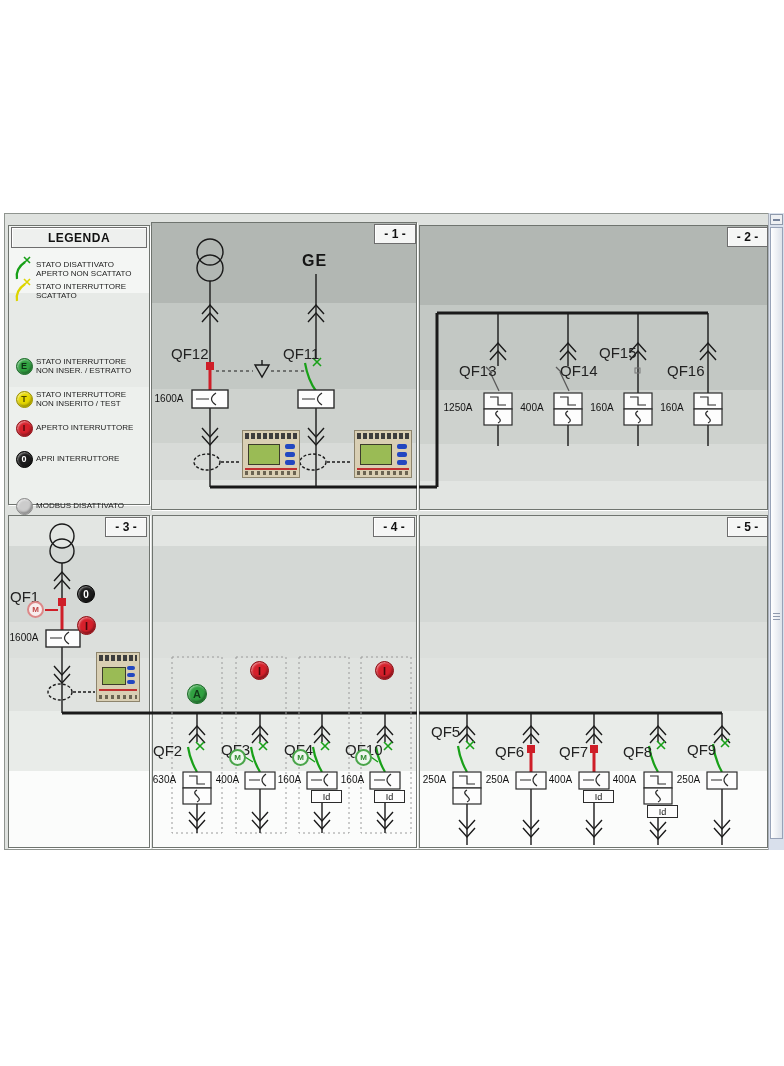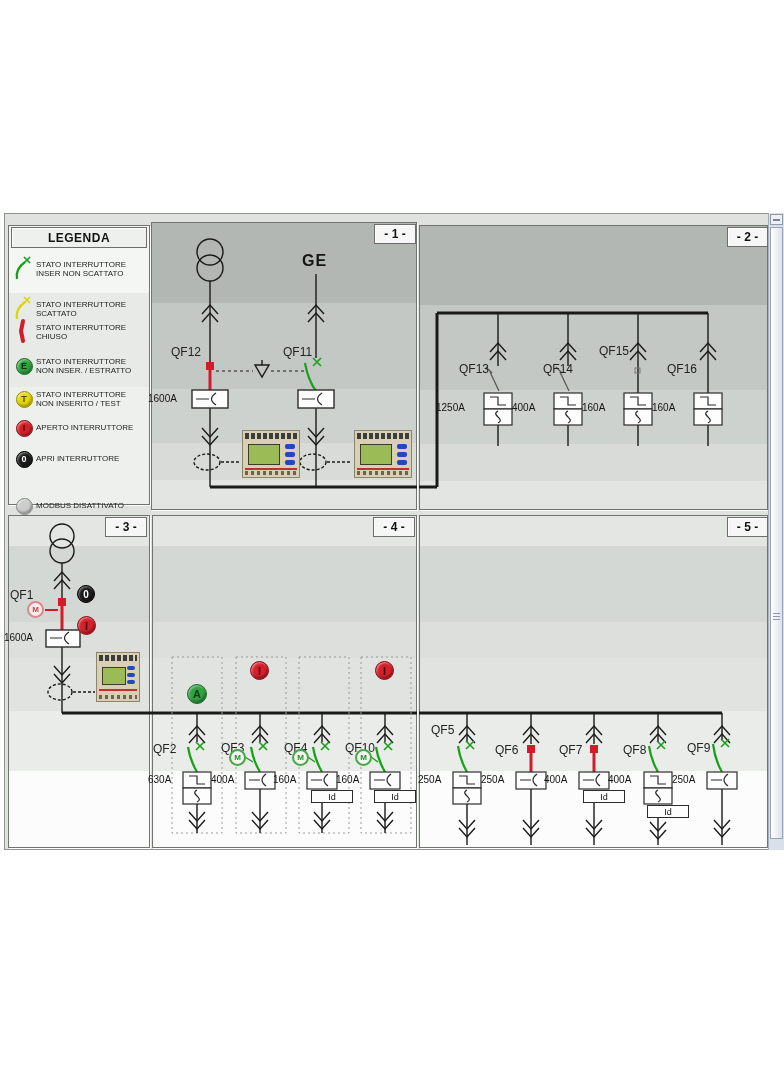--- a/index.html
+++ b/index.html
@@ -32,24 +32,24 @@
          border:1px solid #6d6d6d;box-shadow:inset 1px 1px 0 #fff;box-sizing:border-box;
          display:flex;align-items:center;justify-content:center;font-size:12px;font-weight:bold;
          letter-spacing:.5px;color:#111;}
   .lrow{position:absolute;left:12px;width:132px;display:flex;align-items:center;}
   .licon{width:24px;flex:0 0 24px;display:flex;align-items:center;justify-content:center;}
   .ltext{font-size:8px;line-height:9.5px;color:#1c1c1c;}
   .lcirc{width:17px;height:17px;border-radius:50%;display:flex;align-items:center;
          justify-content:center;font-size:9px;font-weight:bold;box-sizing:border-box;
          box-shadow:inset -1px -2px 2px rgba(0,0,0,.3), inset 1px 1px 2px rgba(255,255,255,.55);}
   
-  .qflabel{position:absolute;font-size:12px;color:#222;}
-  .amp{position:absolute;font-size:10px;color:#131313;text-align:left;}
+  .qflabel{position:absolute;font-size:15px;color:#222;}
+  .amp{position:absolute;font-size:10px;color:#131313;text-align:center;}
   .gelabel{position:absolute;font-size:16px;font-weight:600;color:#151515;letter-spacing:1px;}
-  .idbox{position:absolute;width:42px;height:13px;border:1px solid #2b2b2b;background:#fdfdfd;
+  .idbox{position:absolute;width:31px;height:13px;border:1px solid #2b2b2b;background:#fdfdfd;
          box-sizing:border-box;display:flex;align-items:center;justify-content:center;
          font-size:9px;color:#111;}
   
   .cbtn{position:absolute;border-radius:50%;display:flex;align-items:center;justify-content:center;
         font-weight:bold;box-sizing:border-box;
         box-shadow:inset -1px -2px 2px rgba(0,0,0,.35), inset 1px 1px 2px rgba(255,255,255,.5);}
   .cbtn0{width:18px;height:18px;background:#1c1c1c;color:#fff;font-size:10px;border:1px solid #000;}
   .cbtnI{width:19px;height:19px;background:#d6202b;color:#44070a;font-size:11px;border:1px solid #8c1117;}
   .cbtnA{width:20px;height:20px;background:#31a141;color:#113c18;font-size:11px;border:1px solid #1e6b2a;}
   .mcirc{position:absolute;width:17px;height:17px;border-radius:50%;display:flex;align-items:center;
@@ -306,38 +306,30 @@
   </svg>
 
   <div id="legendHead">LEGENDA</div>
   <div class="lrow" style="top:255px;height:28px">
     <span class="licon">
       <svg width="20" height="26">
           <path d="M5,24 Q3,14 13,7" stroke="#18a018" stroke-width="2.2" fill="none"></path>
       <path d="M12,2 L18,8 M18,2 L12,8" stroke="#18a018" stroke-width="1.6"></path>
         </svg>
       </span>
-    <span class="ltext">STATO INTERRUTTORE INSER NON SCATTATO</span>
-  </div>
-  <div class="lrow" style="top:295px;height:28px">
+    <span class="ltext">STATO DISATTIVATO APERTO NON SCATTATO</span>
+  </div>
+  <div class="lrow" style="top:277px;height:28px">
     <span class="licon">
       <svg width="20" height="26">
           <path d="M5,24 Q3,14 13,7" stroke="#ddd500" stroke-width="2.2" fill="none"></path>
       <path d="M12,2 L18,8 M18,2 L12,8" stroke="#ddd500" stroke-width="1.6"></path>
         </svg>
       </span>
     <span class="ltext">STATO INTERRUTTORE SCATTATO</span>
-  </div>
-  <div class="lrow" style="top:318px;height:28px">
-    <span class="licon">
-      <svg width="20" height="26">
-          <path d="M11,3 L9,13 L11,23" stroke="#cf1e28" stroke-width="4" fill="none" stroke-linecap="round"></path>
-        </svg>
-      </span>
-    <span class="ltext">STATO INTERRUTTORE CHIUSO</span>
   </div>
   <div class="lrow" style="top:351px;height:30px">
     <span class="licon">
       <span class="lcirc" style="background:#31a141;border:1px solid #1e6b2a;color:#0d3013">
           <b>E</b>
         </span>
       </span>
     <span class="ltext">STATO INTERRUTTORE NON INSER. / ESTRATTO</span>
   </div>
   <div class="lrow" style="top:384px;height:30px">
@@ -376,21 +368,21 @@
   <div class="phead" style="left:105px;top:517px;width:42px">- 3 -</div>
   <div class="phead" style="left:373px;top:517px;width:42px">- 4 -</div>
   <div class="phead" style="left:727px;top:517px;width:41px">- 5 -</div>
 
   <span class="gelabel" style="left:302px;top:252px">GE</span>
   <span class="qflabel" style="left:171px;top:345px">QF12</span>
   <span class="qflabel" style="left:283px;top:345px">QF11</span>
   <span class="amp" style="left:148px;top:393px;width:42px">1600A</span>
 
   <span class="qflabel" style="left:459px;top:362px">QF13</span>
-  <span class="qflabel" style="left:543px;top:362px">QF14</span>
+  <span class="qflabel" style="left:560px;top:362px">QF14</span>
   <span class="qflabel" style="left:599px;top:344px">QF15</span>
   <span class="qflabel" style="left:667px;top:362px">QF16</span>
   <span class="amp" style="left:436px;top:402px;width:44px">1250A</span>
   <span class="amp" style="left:512px;top:402px;width:40px">400A</span>
   <span class="amp" style="left:582px;top:402px;width:40px">160A</span>
   <span class="amp" style="left:652px;top:402px;width:40px">160A</span>
 
   <span class="qflabel" style="left:10px;top:588px">QF1</span>
   <span class="amp" style="left:4px;top:632px;width:40px">1600A</span>
   <span class="mcirc mpink" style="left:27px;top:601px">M</span>

